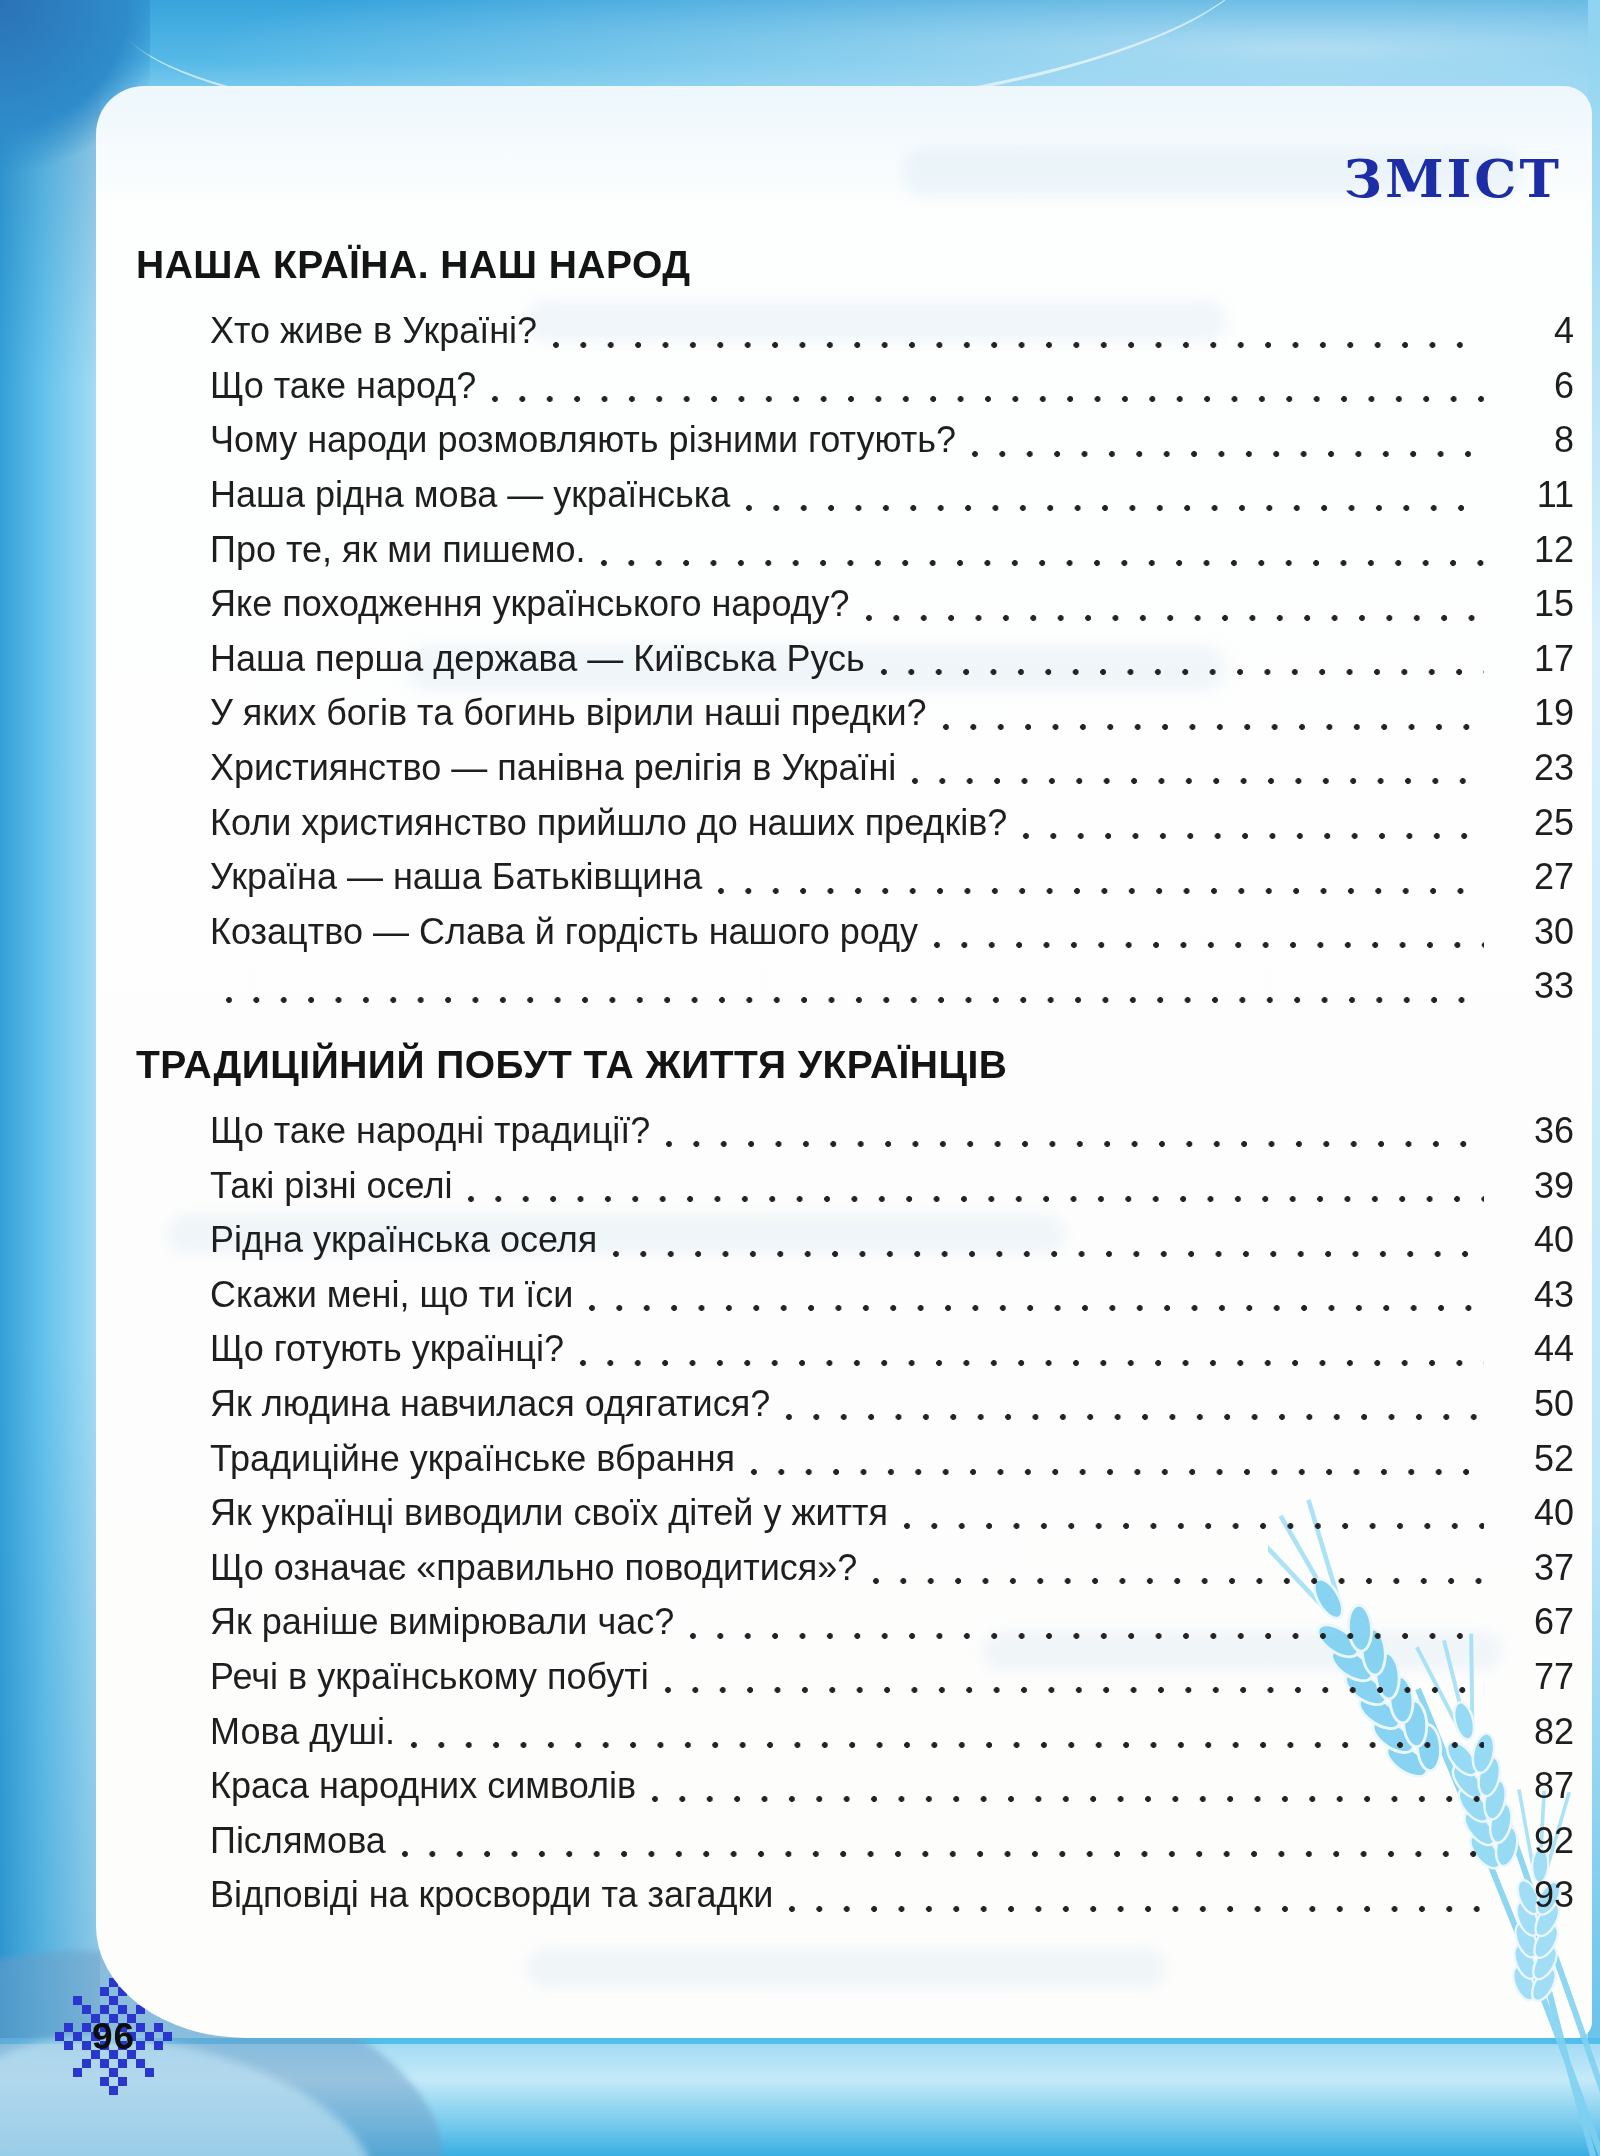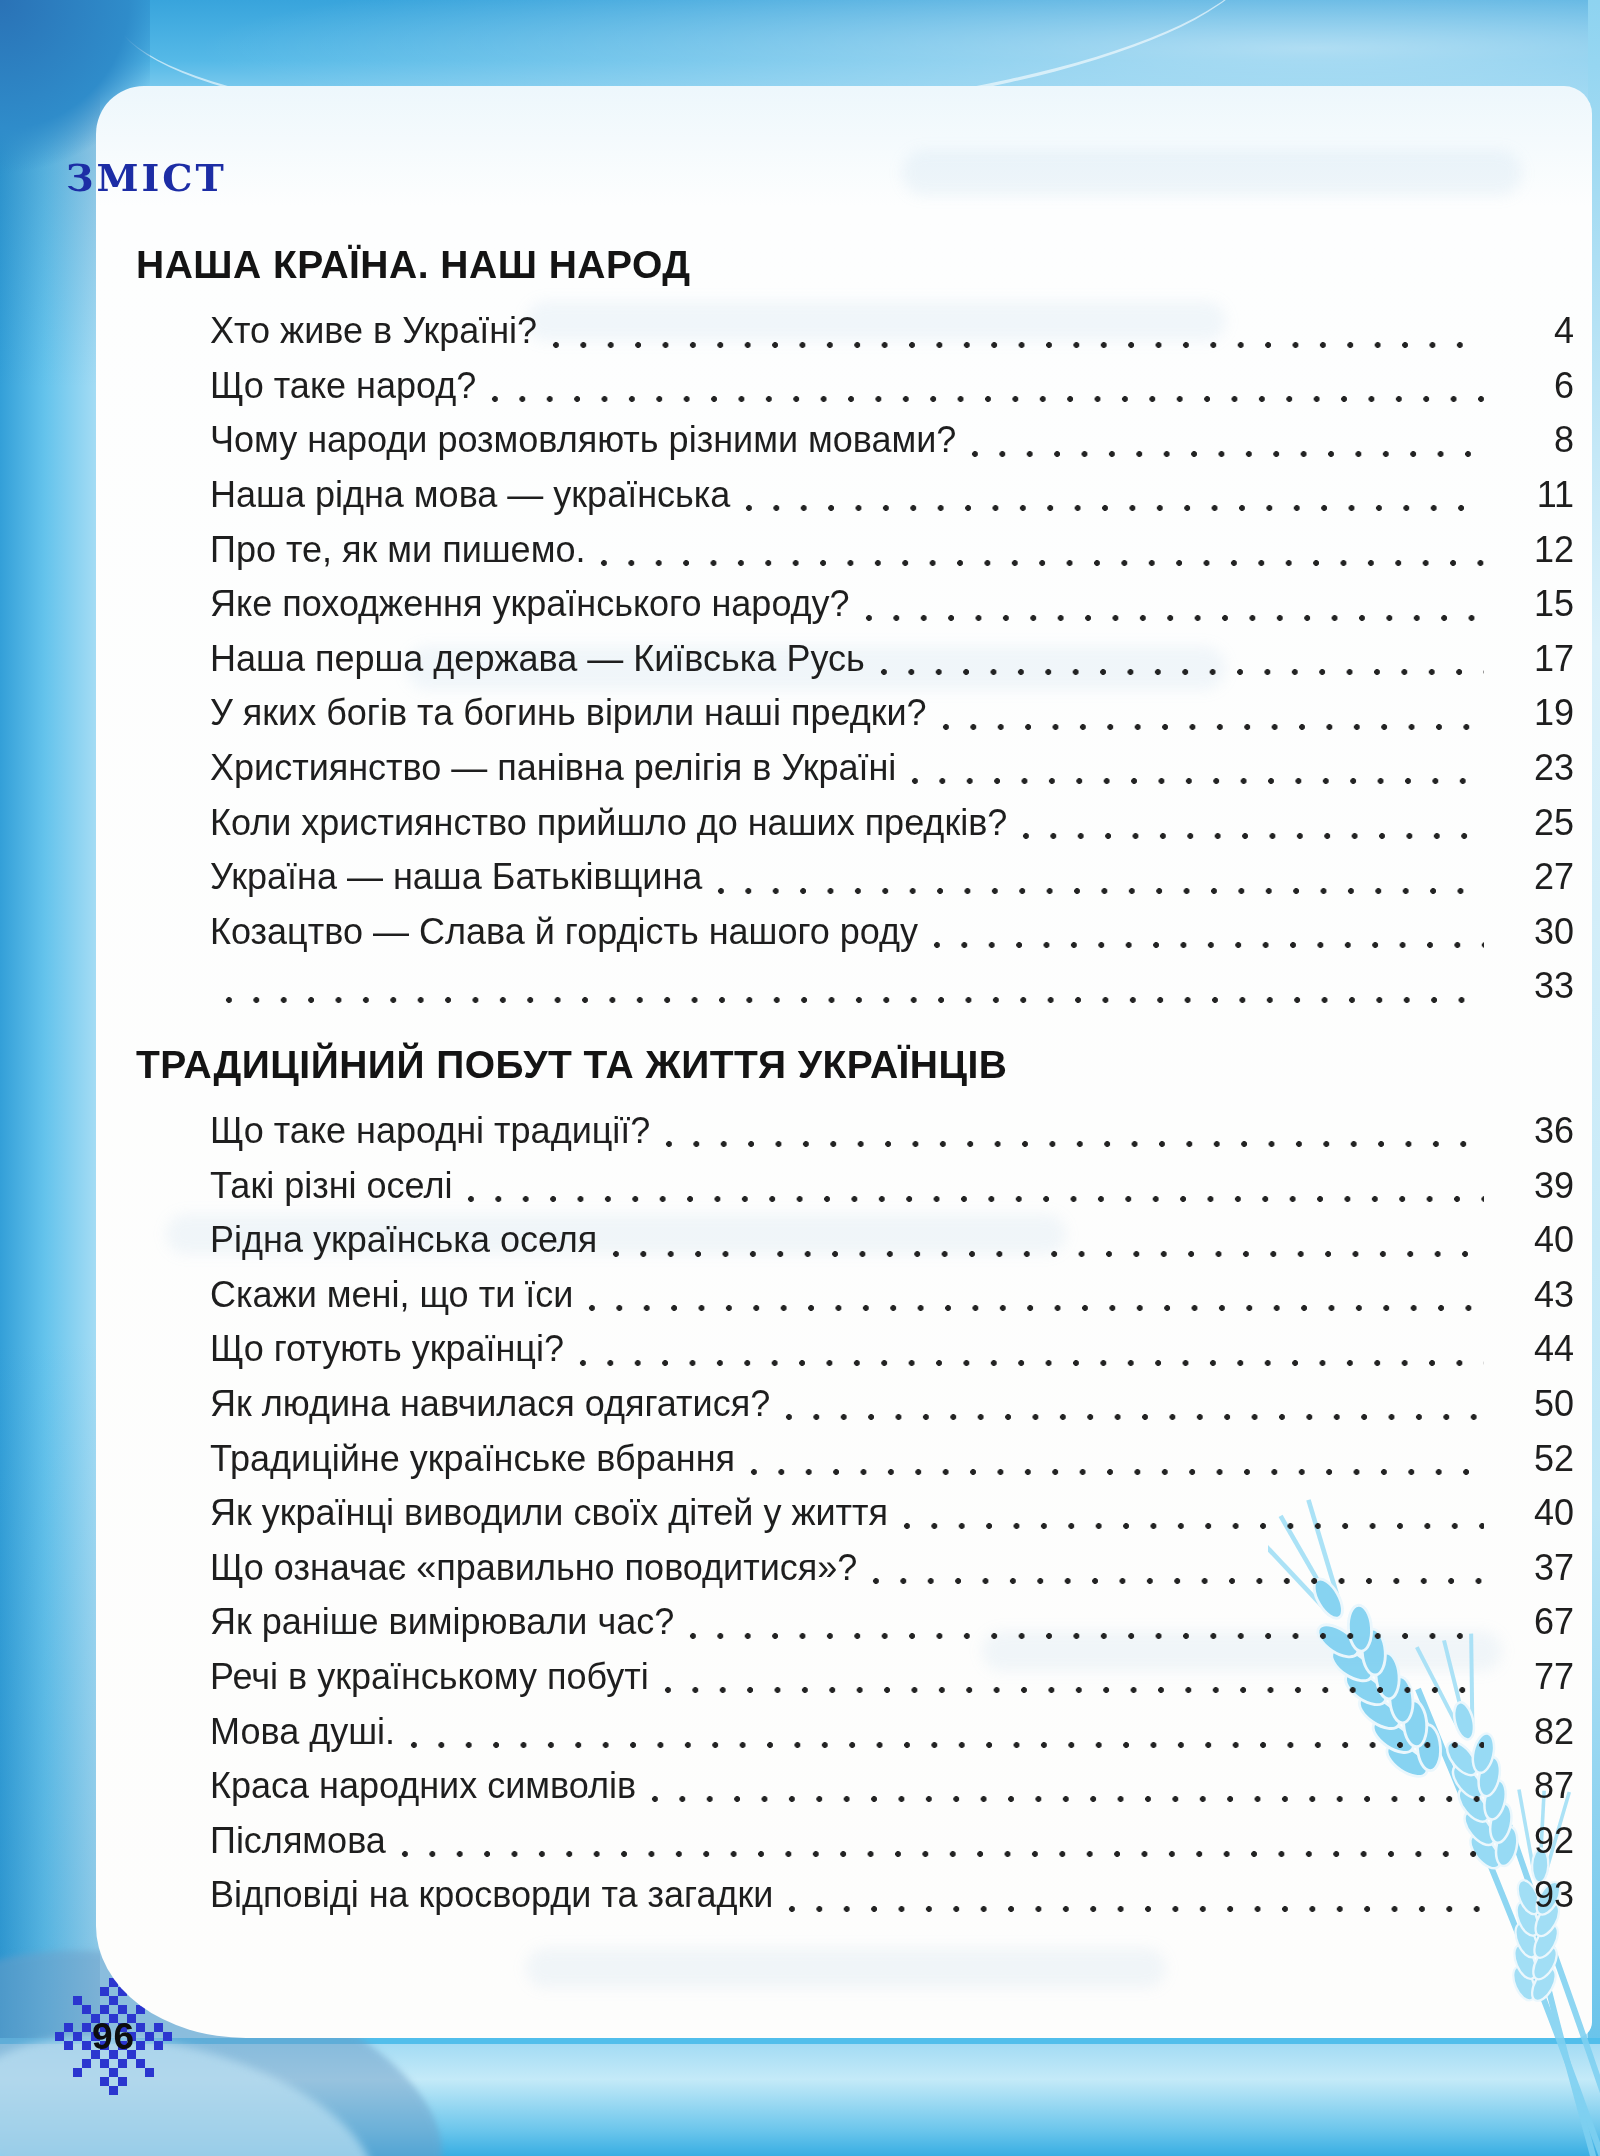--- a/index.html
+++ b/index.html
@@ -35,22 +35,22 @@
   .card{position:absolute;left:96px;top:86px;width:1496px;height:1952px;
     background:linear-gradient(180deg,#edf7fc 0%,#fdfefe 120px,#fdfdfc 100%);
     border-radius:48px 28px 16px 150px / 48px 28px 16px 112px;}
   .card-content{position:relative;z-index:5;width:100%;height:100%;}
 
   
   .ghost{position:absolute;background:rgba(130,175,212,.10);
     border-radius:22px;filter:blur(7px);pointer-events:none;}
 
   
-  .page-title{font-family:"DejaVu Serif",serif;font-weight:700;font-size:38px;
-    line-height:56px;color:#1c2da5;text-align:left;letter-spacing:3px;
+  .page-title{font-family:"DejaVu Serif",serif;font-weight:700;font-size:53px;
+    line-height:56px;color:#1c2da5;text-align:right;letter-spacing:3px;
     margin:64px 0 8px;transform:translateX(-30px);}
   .sec-heading{font-weight:700;font-size:39px;line-height:46px;color:#141414;
     margin:36px 0 0 40px;letter-spacing:.5px;}
   .toc-section + .toc-section .sec-heading{margin-top:28px;}
   .entries{margin:16px 18px 0 114px;}
   .entry{display:flex;align-items:center;height:54.6px;
     font-size:36px;color:#1e1e1e;}
   .entry-title{white-space:nowrap;}
   .leader{flex:1 1 auto;align-self:flex-end;height:10px;margin:0 10px 9px 14px;
     background-image:radial-gradient(circle at 5px 5px,#232323 2.6px,transparent 3.2px);
@@ -107,21 +107,21 @@
     <span class="pagenum">4</span>
   </div>
 
   <div class="entry">
     <span class="entry-title">Що таке народ?</span>
     <span class="leader"></span>
     <span class="pagenum">6</span>
   </div>
 
   <div class="entry">
-    <span class="entry-title">Чому народи розмовляють різними мовами?</span>
+    <span class="entry-title">Чому народи розмовляють різними готують?</span>
     <span class="leader"></span>
     <span class="pagenum">8</span>
   </div>
 
   <div class="entry">
     <span class="entry-title">Наша рідна мова — українська</span>
     <span class="leader"></span>
     <span class="pagenum">11</span>
   </div>
 

